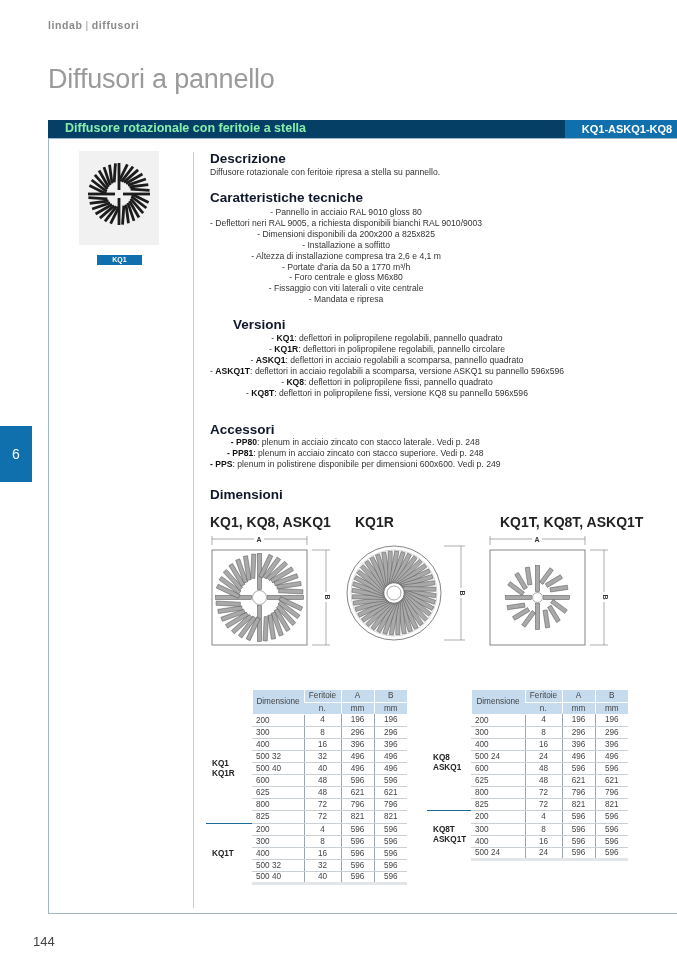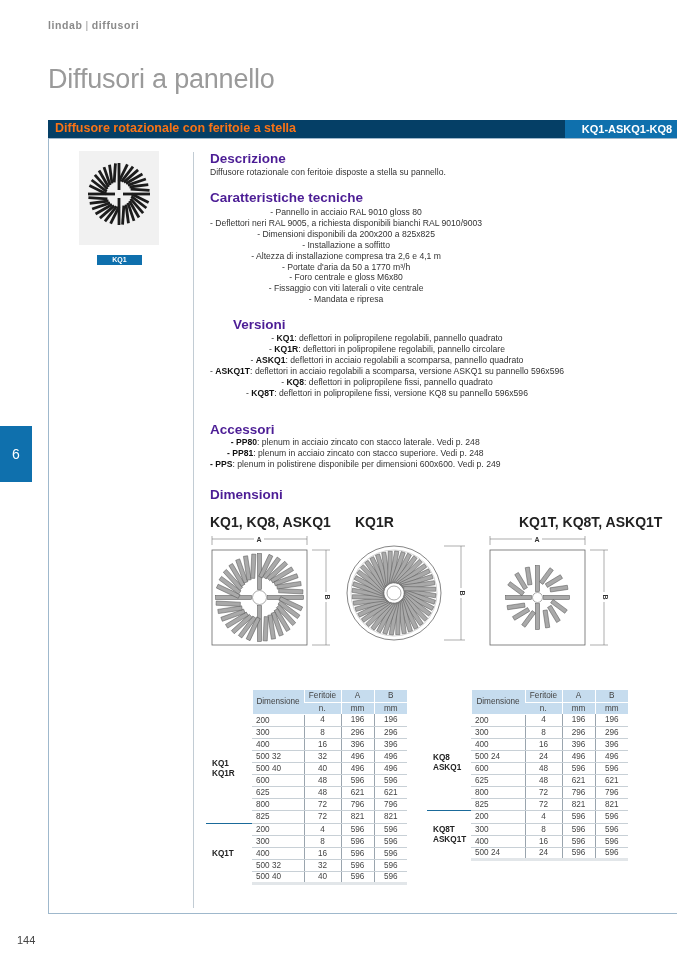--- a/index.html
+++ b/index.html
@@ -5,34 +5,34 @@
   * { box-sizing: border-box; margin: 0; padding: 0; }
   html, body { width: 677px; height: 958px; background: #ffffff; overflow: hidden; }
   body { position: relative; font-family: "Liberation Sans", "DejaVu Sans", sans-serif; color: #222; }
 
   .brand { position: absolute; left: 48px; top: 19px; font-size: 10.5px; font-weight: bold; color: #8a8a8a; letter-spacing: 0.6px; }
   .brand .sep { color: #999; font-weight: normal; margin: 0 3px; }
 
   .page-title { position: absolute; left: 48px; top: 64px; font-size: 27px; font-weight: normal; color: #9a9a9a; letter-spacing: -0.2px; }
 
   .header-bar { position: absolute; left: 48px; top: 120px; width: 629px; height: 18px; background: #053f66; }
-  .header-bar .h-title { position: absolute; left: 7px; top: 1px; font-size: 12.5px; font-weight: bold; color: #f97316; white-space: nowrap; }
+  .header-bar .h-title { position: absolute; left: 17px; top: 1px; font-size: 12.5px; font-weight: bold; color: #86efac; white-space: nowrap; }
   .header-bar .h-code { position: absolute; left: 517px; top: 0; width: 124px; height: 18px; background: #0f70ad; color: #fff; font-size: 11px; font-weight: bold; text-align: center; line-height: 18px; }
   .header-underline { position: absolute; left: 48px; top: 138px; width: 629px; height: 1px; background: #9fb8cc; }
 
   .content-frame { position: absolute; left: 48px; top: 138px; width: 629px; height: 776px; border-left: 1px solid #9fb8cc; border-bottom: 1px solid #9fb8cc; }
   .col-divider { position: absolute; left: 193px; top: 152px; width: 1px; height: 756px; background: #c2ccd4; }
 
   .side-tab { position: absolute; left: 0; top: 426px; width: 32px; height: 56px; background: #0f70ad; color: #fff; font-size: 14px; text-align: center; line-height: 56px; }
 
   .product-photo { position: absolute; left: 79px; top: 151px; width: 80px; height: 94px; background: #f1f1f1; }
   .product-photo svg { display: block; }
   .product-tag { position: absolute; left: 97px; top: 255px; width: 45px; height: 10px; background: #0f70ad; color: #fff; font-size: 7px; font-weight: bold; text-align: center; line-height: 10px; }
 
-  .sec-h { position: absolute; left: 210px; font-size: 13.5px; font-weight: bold; color: #4c1d95; }
+  .sec-h { position: absolute; left: 210px; font-size: 13.5px; font-weight: bold; color: #0f172a; }
   .txt { position: absolute; left: 210px; font-size: 8.6px; color: #333; line-height: 11px; white-space: nowrap; }
   .list { position: absolute; left: 210px; list-style: none; text-align: center; }
   .list li { font-size: 8.6px; color: #333; line-height: 10.9px; white-space: nowrap; }
   .list li b { color: #111; }
 
   .dim-label { position: absolute; font-size: 14px; font-weight: bold; color: #222; white-space: nowrap; }
   .drawing { position: absolute; }
 
   table.dims { position: absolute; border-collapse: collapse; font-size: 8.2px; color: #444; }
   table.dims td, table.dims th { height: 12.1px; padding: 0 3px; font-weight: normal; }
@@ -40,21 +40,21 @@
   table.dims thead tr.h1 th { border-bottom: 1px solid #ffffff; }
   table.dims thead th + th { border-left: 1px solid #ffffff; }
   table.dims tbody td { border-bottom: 1px solid #c8d0d6; text-align: center; }
   table.dims tbody td.dim { text-align: left; padding-left: 4px; }
   table.dims tbody td.feri, table.dims tbody td.a { border-right: 1px solid #9aa5ae; }
   table.dims tbody td.dim { border-right: 1px solid #9aa5ae; }
   table.dims td.grp { border: none; font-weight: bold; color: #222; text-align: left; padding-left: 6px; vertical-align: middle; line-height: 10px; background: #fff; }
   table.dims tr.group-start td { border-top: 1.5px solid #1a6a9a; }
   table.dims tr.last td:not(.grp) { border-bottom: 3px solid #e2e6e9; }
 
-  .page-num { position: absolute; left: 17px; top: 934px; font-size: 11px; color: #444; }
+  .page-num { position: absolute; left: 33px; top: 934px; font-size: 13px; color: #444; }
 </style>
 </head>
 <body>
 
 <div class="brand">
   <span>lindab</span><span class="sep">|</span><span>diffusori</span>
 </div>
 
 <h1 class="page-title">Diffusori a pannello</h1>
 
@@ -104,21 +104,21 @@
         <rect x="12" y="-1.4" width="19" height="2.8" fill="#1c1c1c" transform="rotate(326.25) rotate(15 21.5 0)"></rect>
         <rect x="12" y="-1.4" width="19" height="2.8" fill="#1c1c1c" transform="rotate(337.5) rotate(15 21.5 0)"></rect>
         <rect x="12" y="-1.4" width="19" height="2.8" fill="#1c1c1c" transform="rotate(348.75) rotate(15 21.5 0)"></rect>
         <circle r="2" fill="#f1f1f1"></circle>
       </g>
   </svg>
 </div>
 <div class="product-tag">KQ1</div>
 
 <div class="sec-h" style="top:151px;">Descrizione</div>
-<div class="txt" style="top:167px;">Diffusore rotazionale con feritoie disposte a stella su pannello.</div>
+<div class="txt" style="top:167px;">Diffusore rotazionale con feritoie ripresa a stella su pannello.</div>
 
 <div class="sec-h" style="top:190px;">Caratteristiche tecniche</div>
 <ul class="list" style="top:207px;">
   <li>- Pannello in acciaio RAL 9010 gloss 80</li>
   <li>- Deflettori neri RAL 9005, a richiesta disponibili bianchi RAL 9010/9003</li>
   <li>- Dimensioni disponibili da 200x200 a 825x825</li>
   <li>- Installazione a soffitto</li>
   <li>- Altezza di installazione compresa tra 2,6 e 4,1 m</li>
   <li>- Portate d'aria da 50 a 1770 m³/h</li>
   <li>- Foro centrale e gloss M6x80</li>
@@ -139,21 +139,21 @@
 <div class="sec-h" style="top:422px;">Accessori</div>
 <ul class="list" style="top:437px;">
   <li><b>- PP80</b><span>: plenum in acciaio zincato con stacco laterale. Vedi p. 248</span></li>
   <li><b>- PP81</b><span>: plenum in acciaio zincato con stacco superiore. Vedi p. 248</span></li>
   <li><b>- PPS</b><span>: plenum in polistirene disponibile per dimensioni 600x600. Vedi p. 249</span></li>
 </ul>
 
 <div class="sec-h" style="top:487px;">Dimensioni</div>
 <div class="dim-label" style="left:210px; top:514px;">KQ1, KQ8, ASKQ1</div>
 <div class="dim-label" style="left:355px; top:514px;">KQ1R</div>
-<div class="dim-label" style="left:508px; top:514px;padding-left:11px;">KQ1T, KQ8T, ASKQ1T</div>
+<div class="dim-label" style="left:489px; top:514px;padding-left:11px;">KQ1T, KQ8T, ASKQ1T</div>
 
 <svg class="drawing" style="left:206px; top:533px;" width="125" height="115" viewBox="0 0 125 115">
   <line x1="6" y1="6" x2="101" y2="6" stroke="#777" stroke-width="0.6"></line>
   <line x1="6" y1="3" x2="6" y2="12" stroke="#777" stroke-width="0.6"></line>
   <line x1="101" y1="3" x2="101" y2="12" stroke="#777" stroke-width="0.6"></line>
   <rect x="48" y="2" width="10" height="8" fill="#fff"></rect>
   <text x="53" y="9" font-size="7" font-weight="bold" text-anchor="middle" fill="#333" font-family="Liberation Sans, sans-serif">A</text>
   <rect x="6" y="17" width="95" height="95" fill="#fff" stroke="#666" stroke-width="0.8"></rect>
   <line x1="106" y1="17" x2="124" y2="17" stroke="#777" stroke-width="0.6"></line>
   <line x1="106" y1="112" x2="124" y2="112" stroke="#777" stroke-width="0.6"></line>

